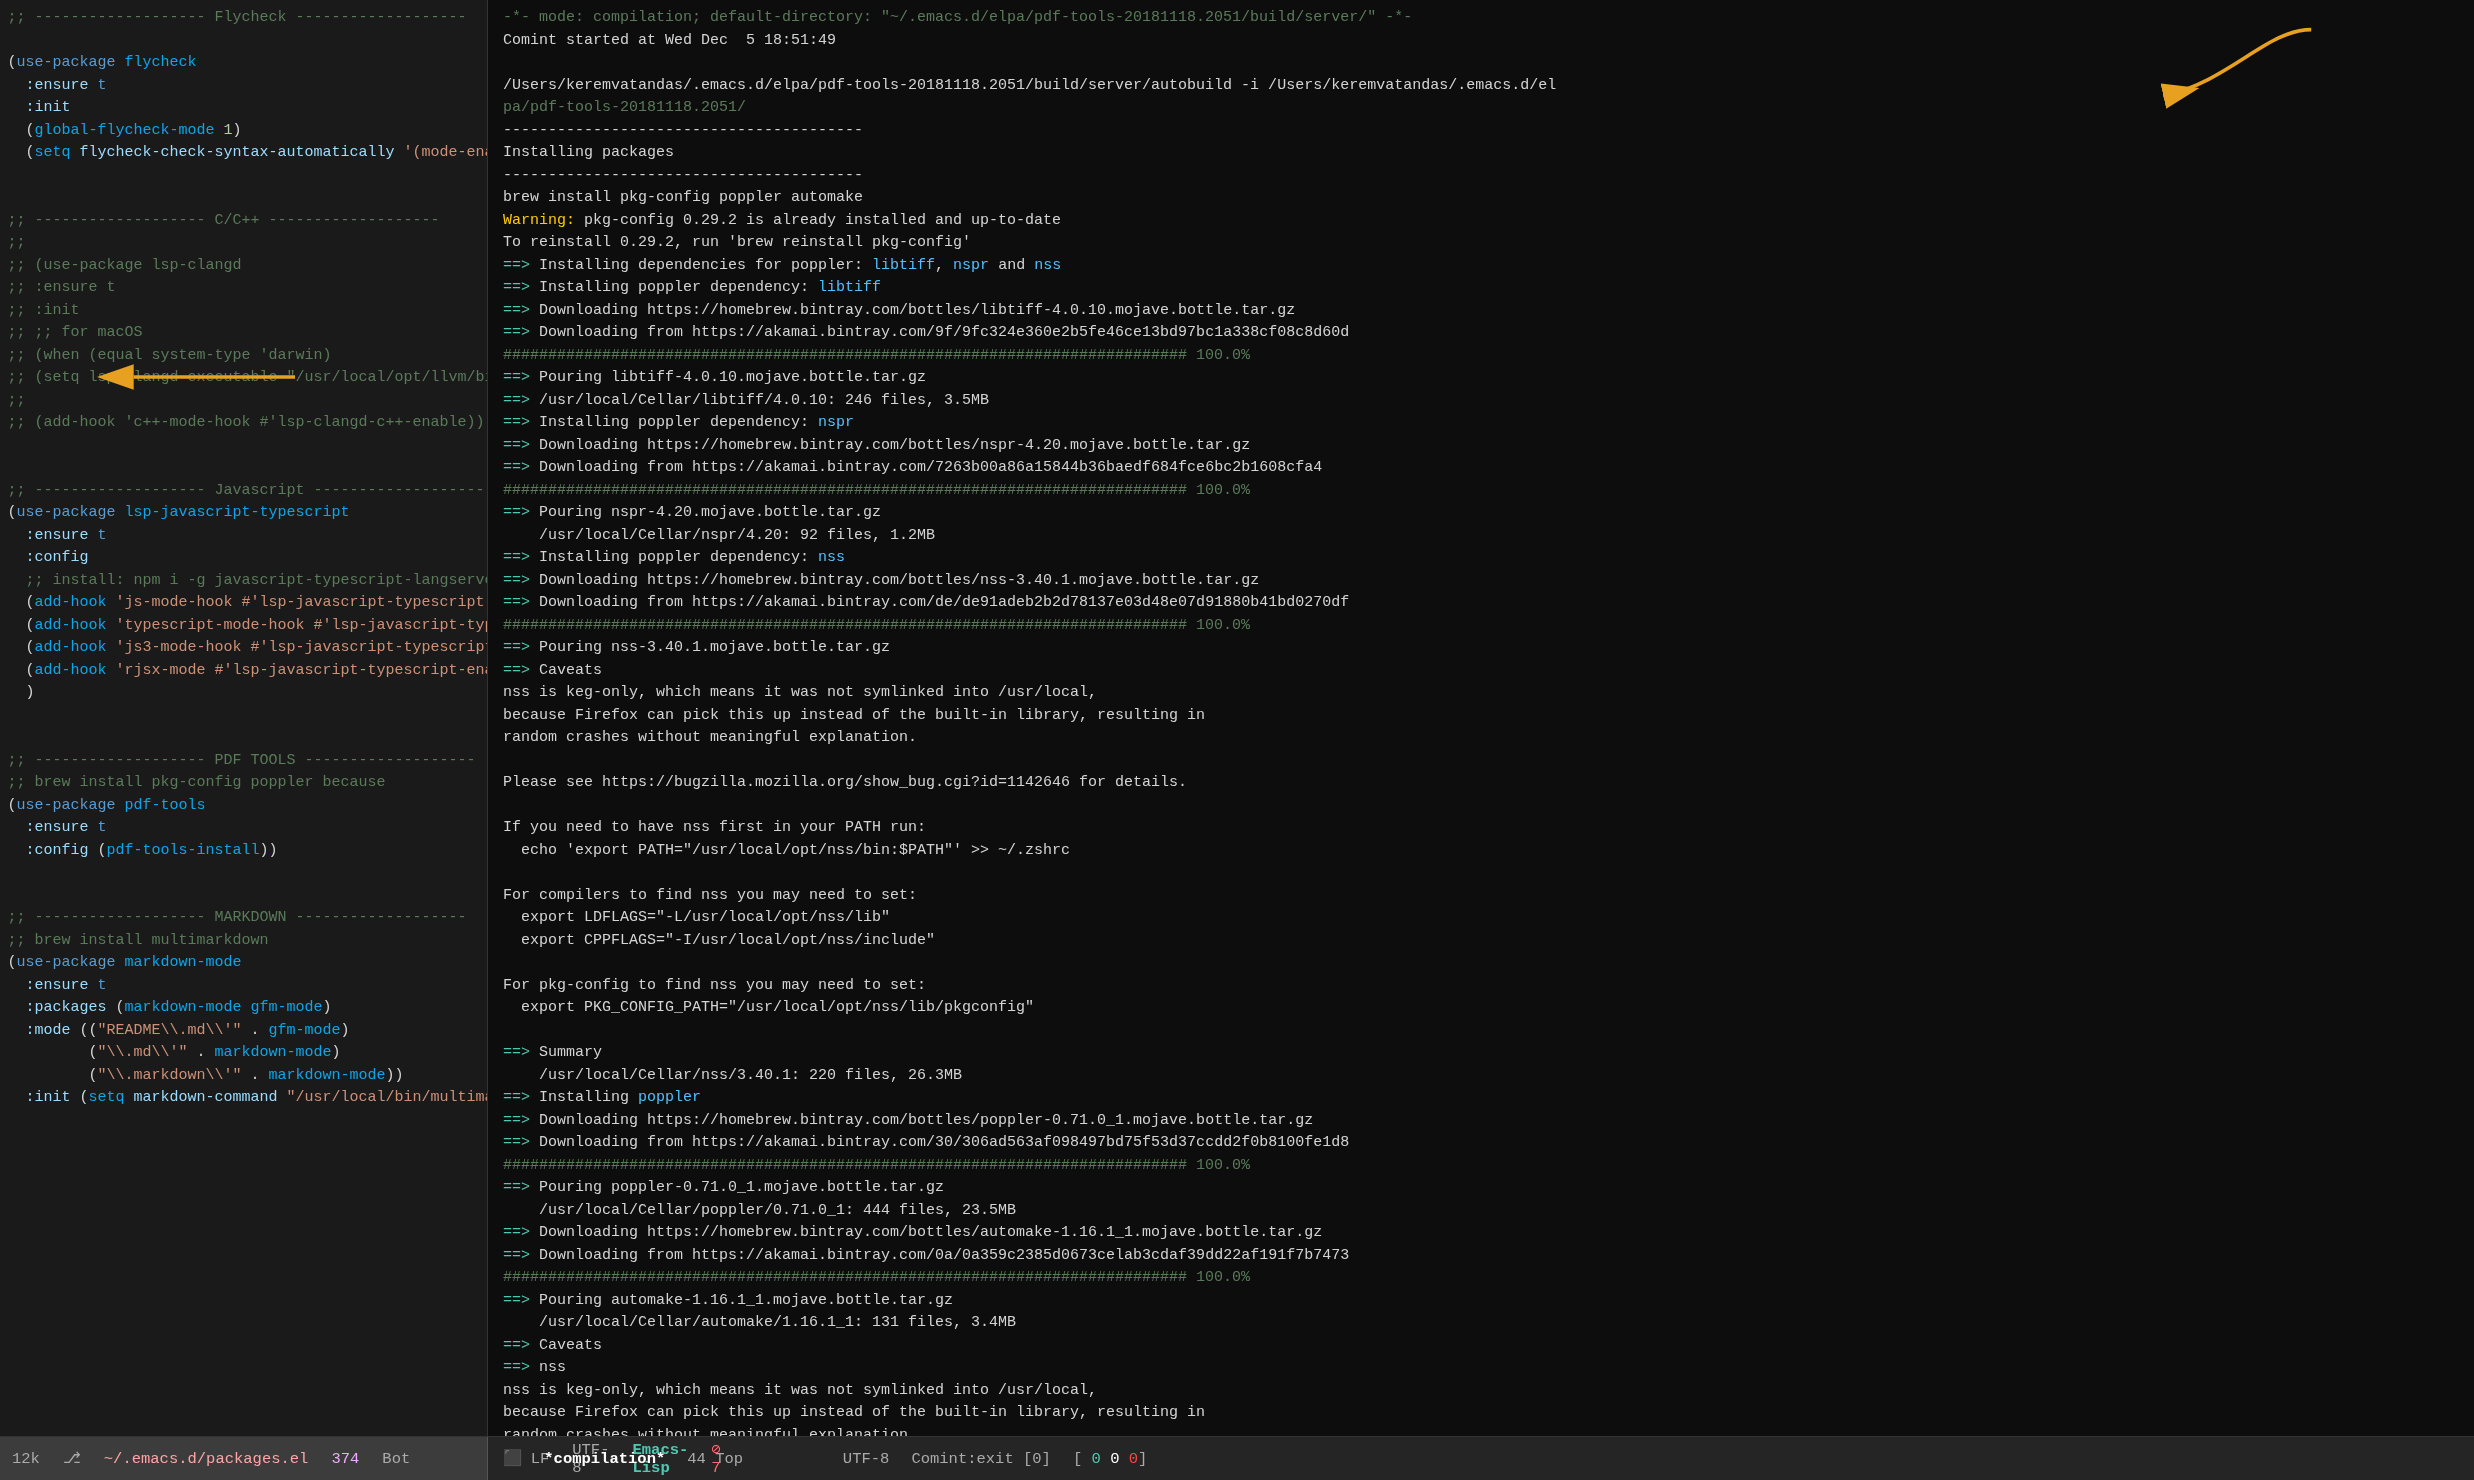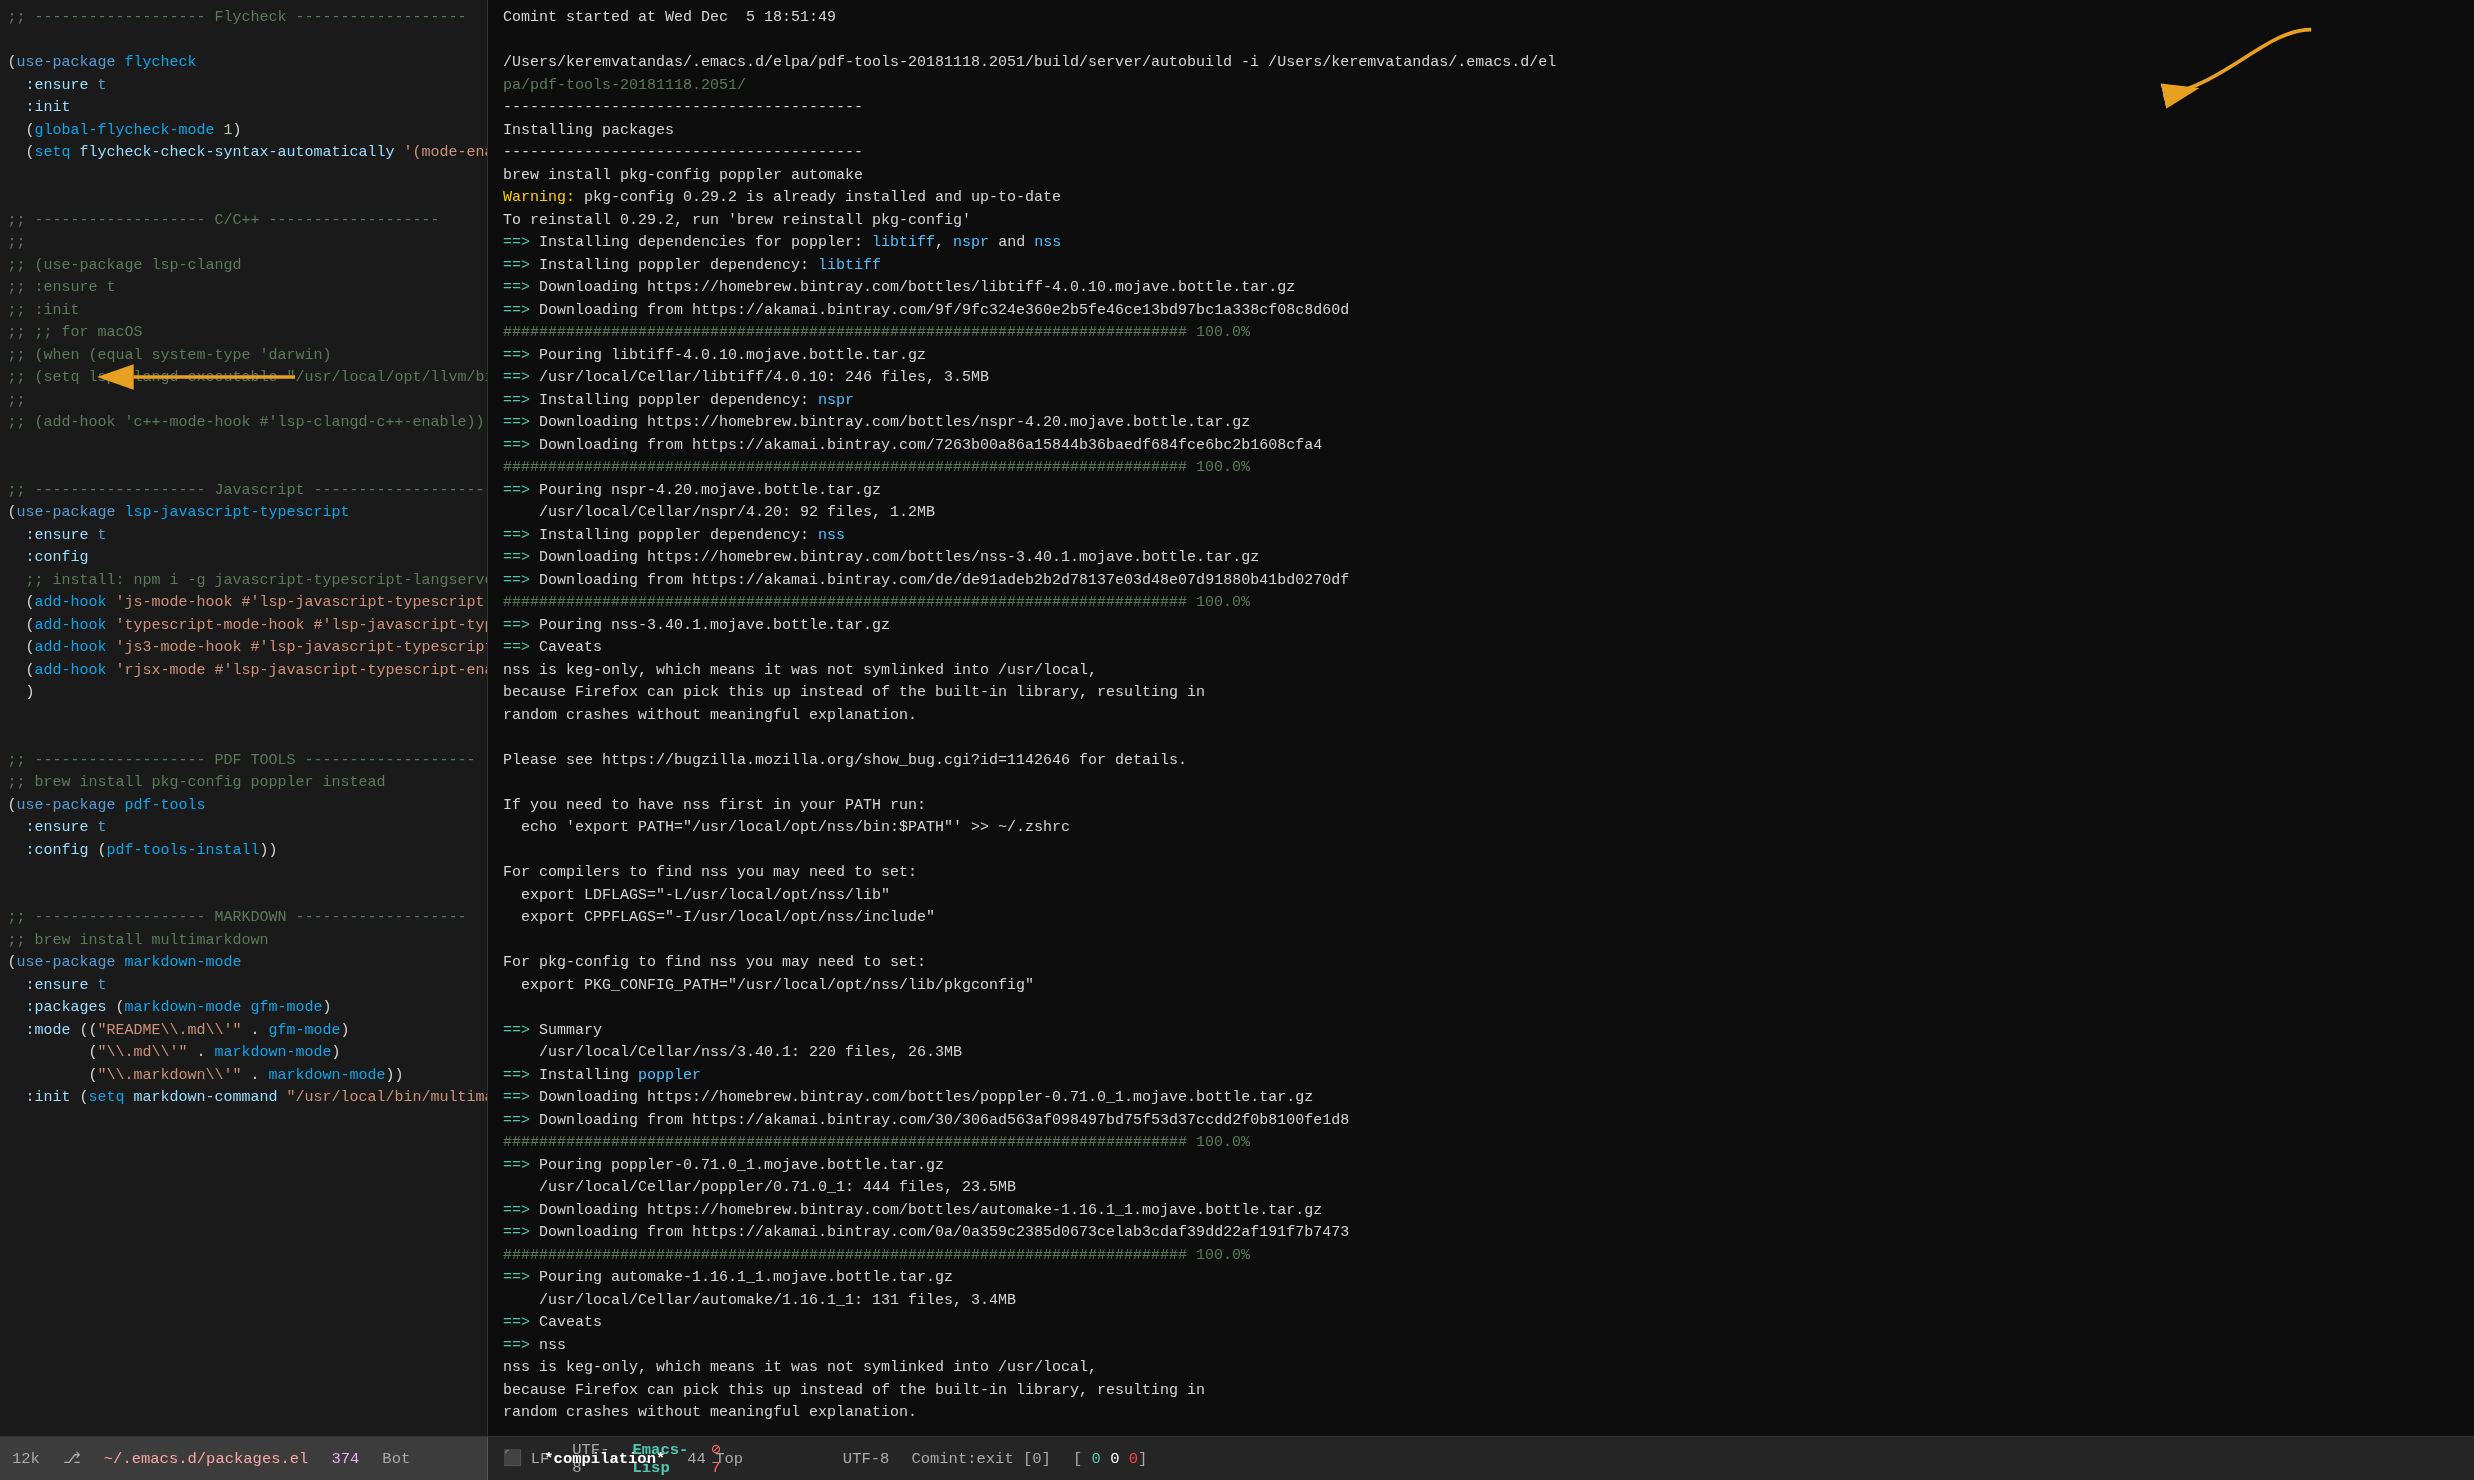--- a/index.html
+++ b/index.html
@@ -144,21 +144,21 @@
   <span class="c-symbol">:config</span>
   <span class="c-comment">;; install: npm i -g javascript-typescript-langserver</span>
   <span class="c-paren">(</span><span class="c-fn">add-hook</span> <span class="c-string">'js-mode-hook</span> <span class="c-string">#'lsp-javascript-typescript-enable</span>
   <span class="c-paren">(</span><span class="c-fn">add-hook</span> <span class="c-string">'typescript-mode-hook</span> <span class="c-string">#'lsp-javascript-typescript-enable</span> 
   <span class="c-paren">(</span><span class="c-fn">add-hook</span> <span class="c-string">'js3-mode-hook</span> <span class="c-string">#'lsp-javascript-typescript-enable</span> 
   <span class="c-paren">(</span><span class="c-fn">add-hook</span> <span class="c-string">'rjsx-mode</span> <span class="c-string">#'lsp-javascript-typescript-enable</span> 
   <span class="c-paren">)</span>
 
 
 <span class="c-comment">;; ------------------- PDF TOOLS -------------------</span>
-<span class="c-comment">;; brew install pkg-config poppler instead</span>
+<span class="c-comment">;; brew install pkg-config poppler because</span>
 <span class="c-paren">(</span><span class="c-keyword">use-package</span> <span class="c-fn">pdf-tools</span>
   <span class="c-symbol">:ensure</span> <span class="c-t">t</span>
   <span class="c-symbol">:config</span> <span class="c-paren">(</span><span class="c-fn">pdf-tools-install</span><span class="c-paren">))</span>
 
 
 <span class="c-comment">;; ------------------- MARKDOWN -------------------</span>
 <span class="c-comment">;; brew install multimarkdown</span>
 <span class="c-paren">(</span><span class="c-keyword">use-package</span> <span class="c-fn">markdown-mode</span>
   <span class="c-symbol">:ensure</span> <span class="c-t">t</span>
   <span class="c-symbol">:packages</span> <span class="c-paren">(</span><span class="c-fn">markdown-mode</span> <span class="c-fn">gfm-mode</span><span class="c-paren">)</span>
@@ -181,21 +181,21 @@
 
       <svg style="position:absolute; right:148px; top:22px; width:207px; height:89px; overflow:visible; pointer-events:none;" viewBox="0 0 280 120" width="207" height="89">
         <defs>
           <marker id="ah2" markerWidth="10" markerHeight="7" refX="10" refY="3.5" orient="auto">
             <polygon points="10 0, 0 3.5, 10 7" fill="#e8a020"></polygon>
           </marker>
         </defs>
         <path d="M 260 10 C 200 10, 150 80, 60 100" stroke="#e8a020" stroke-width="5" fill="none" marker-end="url(#ah2)"></path>
       </svg>
 
-      <pre>
+      <pre><span class="c-comment">-*- mode: compilation; default-directory: "~/.emacs.d/elpa/pdf-tools-20181118.2051/build/server/" -*-</span>
 Comint started at Wed Dec  5 18:51:49
 
 /Users/keremvatandas/.emacs.d/elpa/pdf-tools-20181118.2051/build/server/autobuild -i /Users/keremvatandas/.emacs.d/el
 <span class="c-comment">pa/pdf-tools-20181118.2051/</span>
 ----------------------------------------
 Installing packages
 ----------------------------------------
 brew install pkg-config poppler automake
 <span class="r-yellow">Warning:</span> pkg-config 0.29.2 is already installed and up-to-date
 To reinstall 0.29.2, run 'brew reinstall pkg-config'

